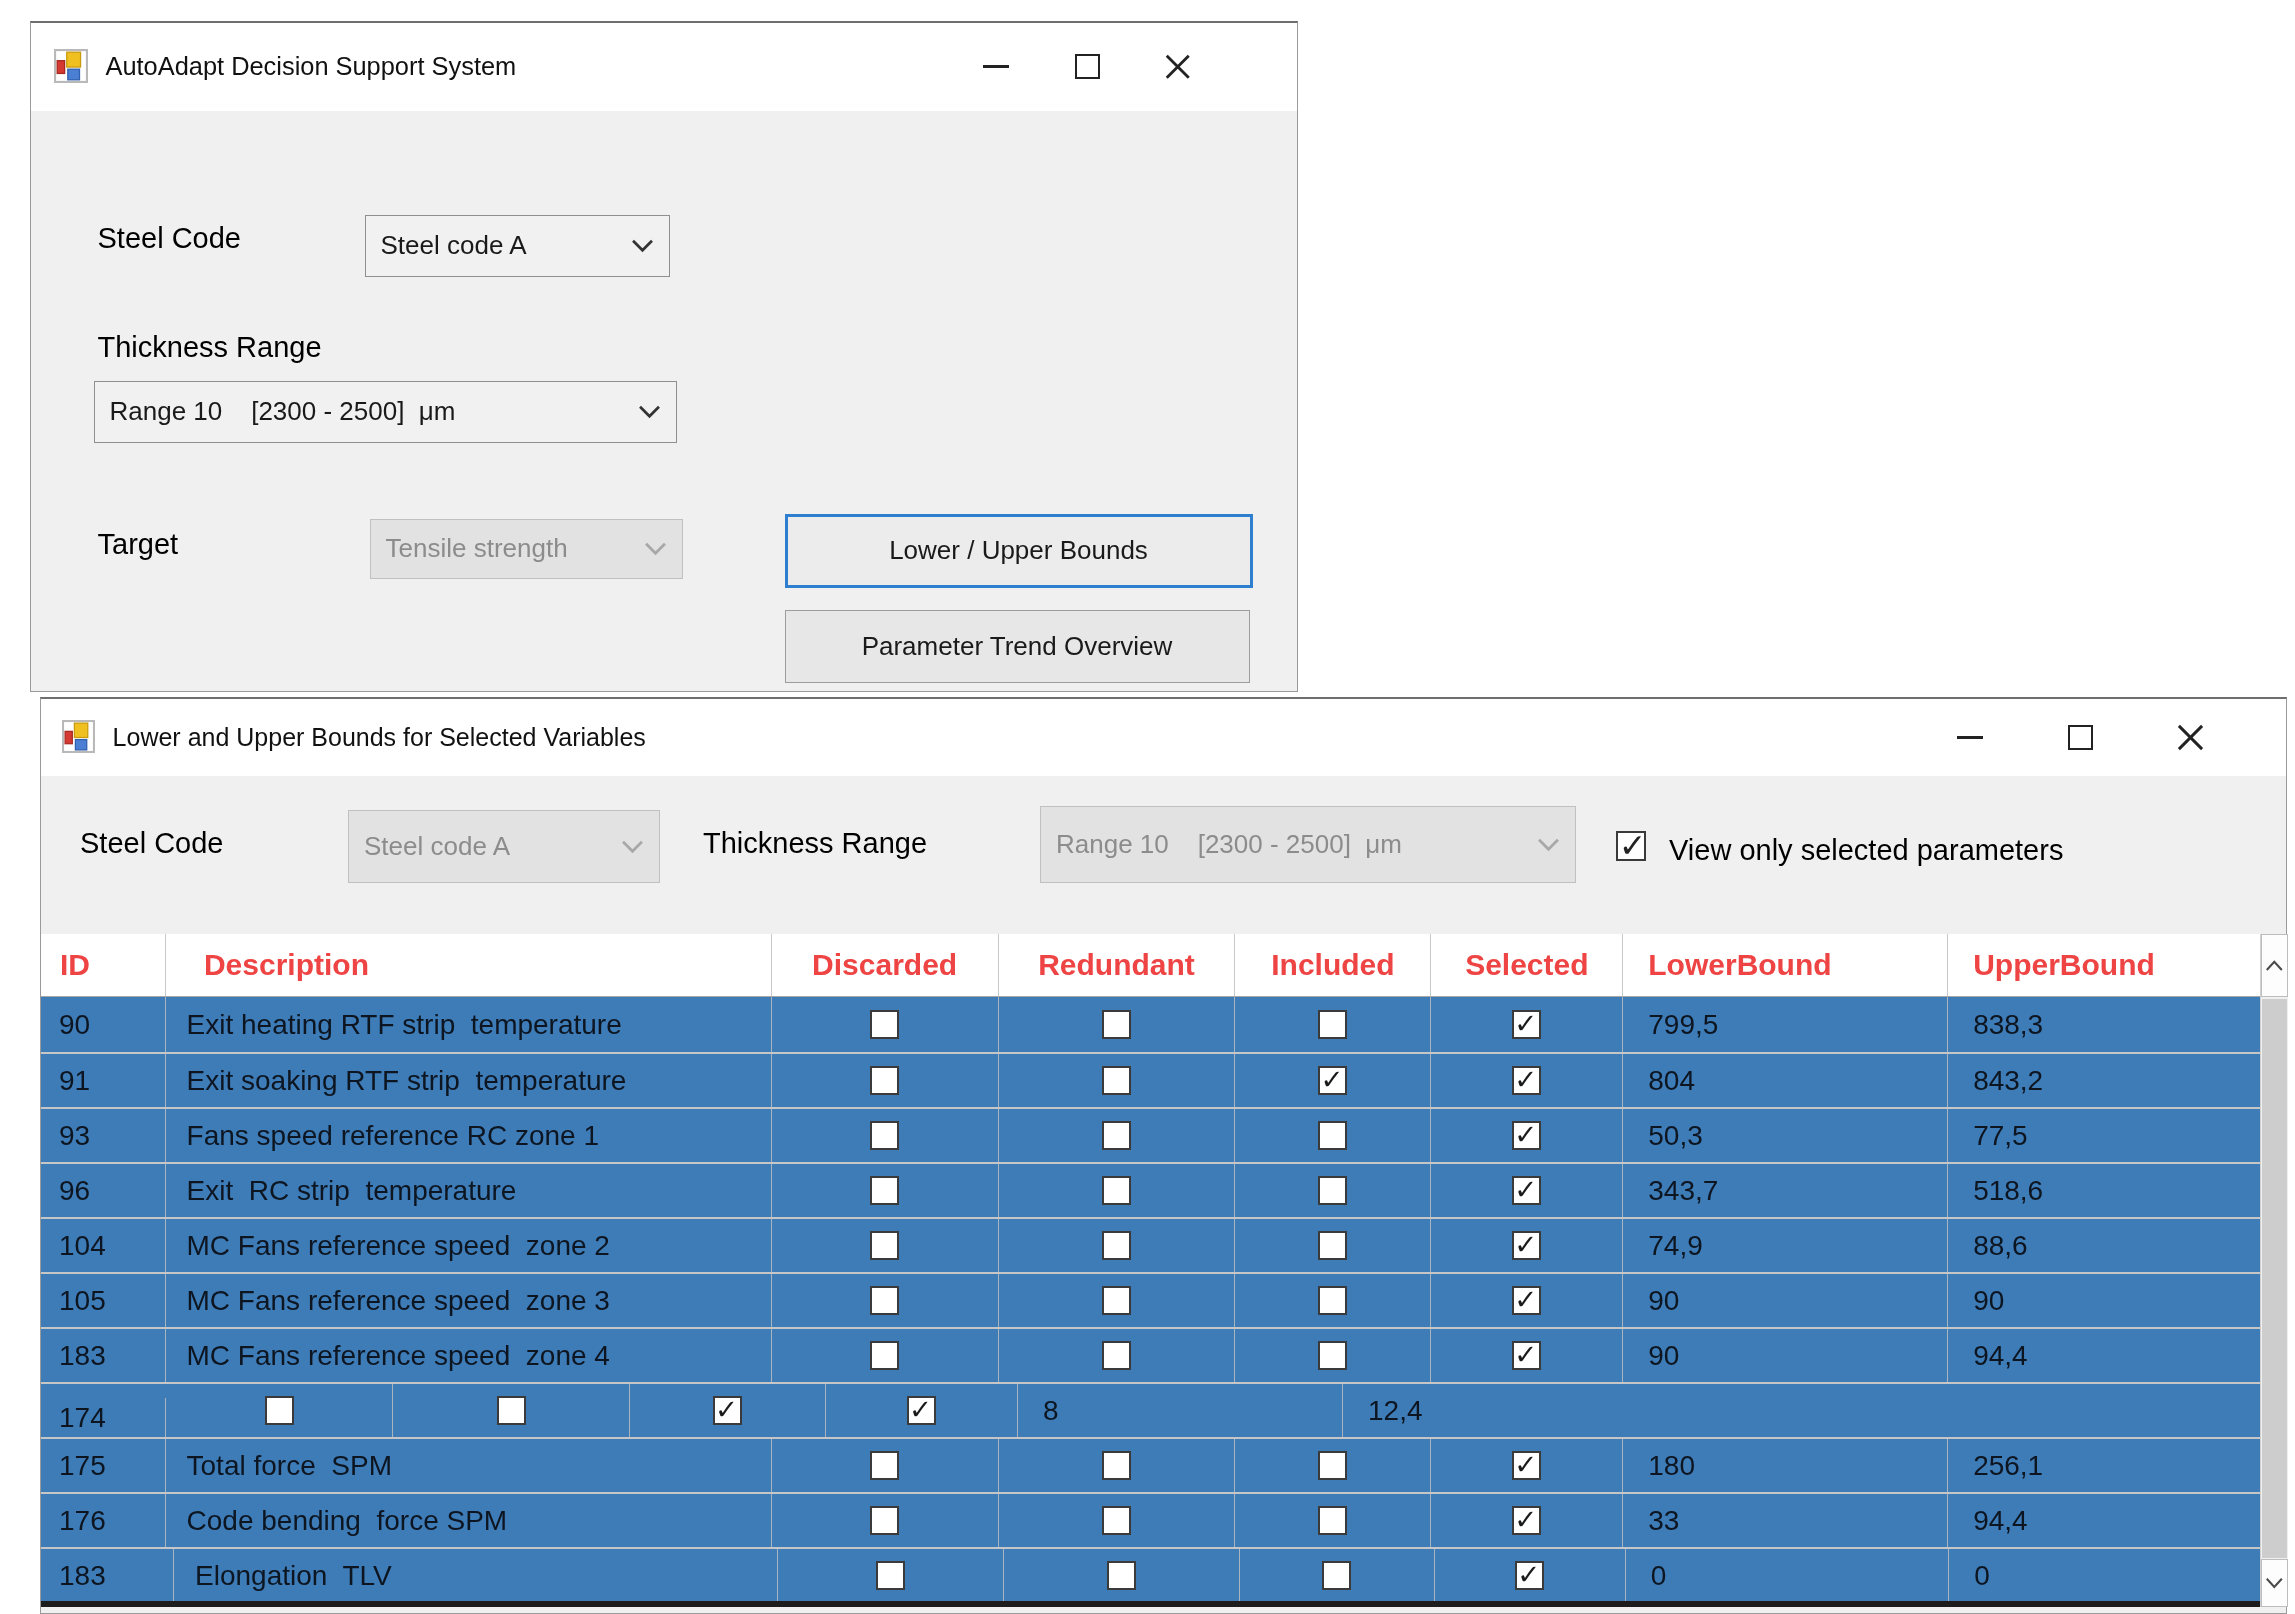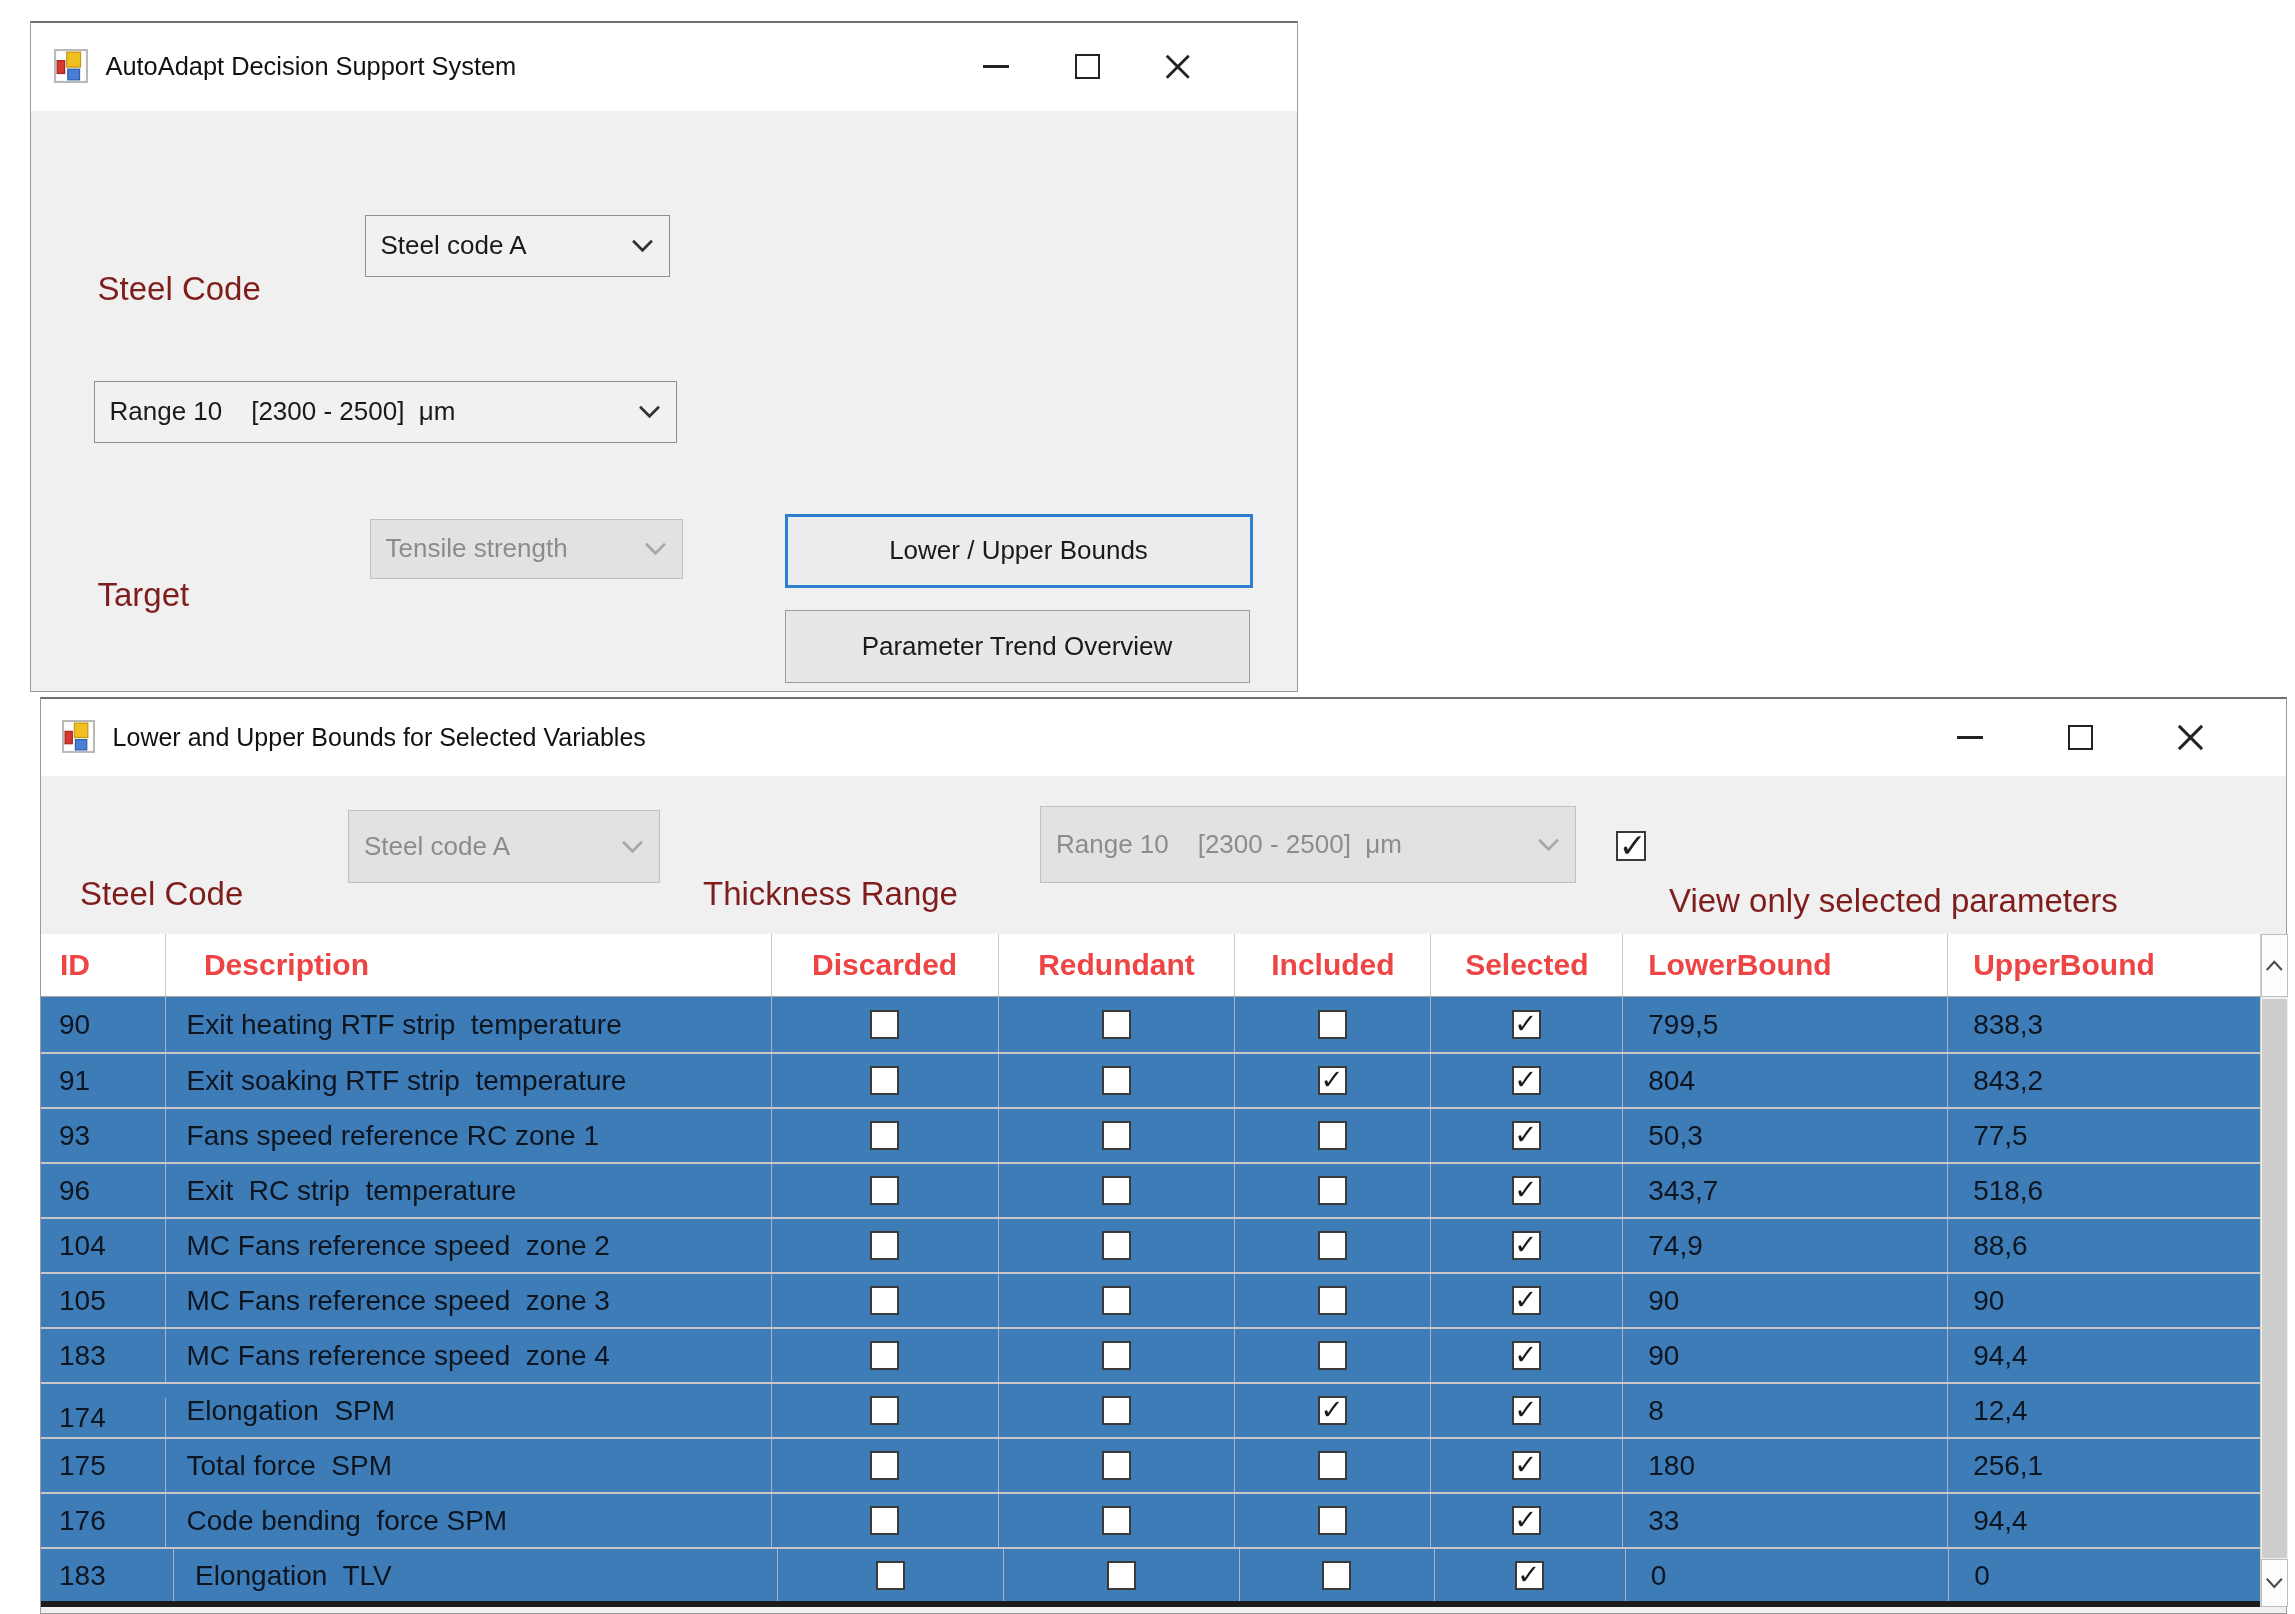--- a/index.html
+++ b/index.html
@@ -19,21 +19,21 @@
 
   
   .combo{position:absolute;box-sizing:border-box;background:#f1f1f1;border:1.4px solid #8f8f8f;
          display:flex;align-items:center;}
   .combo .val{font-size:26px;margin-left:15px;white-space:pre;color:#1a1a1a;flex:1 1 auto;overflow:hidden;}
   .combo .chev{flex:0 0 auto;margin-right:15px;}
   .combo.disabled{background:#e2e2e2;border-color:#c0c0c0;}
   .combo.disabled .val{color:#8c8c8c;}
 
   
-  .lbl{position:absolute;font-size:33px;color:#7f1d1d;white-space:pre;margin-top:48px;}
+  .lbl{position:absolute;font-size:29px;color:#000000;white-space:pre;}
 
   
   .btn{position:absolute;box-sizing:border-box;background:#e7e7e7;border:1.4px solid #9c9c9c;
        display:flex;align-items:center;justify-content:center;font-size:26px;color:#1a1a1a;}
   .btn.focused{border:3.4px solid #2e7fd0;background:#ececec;}
 
   
   .checkbox{position:absolute;box-sizing:border-box;background:#ffffff;border:2.7px solid #3a3a3a;}
   .checkbox.checked::after{content:"✓";position:absolute;left:0.7px;top:-6.9px;font-size:33px;color:#222;}
 
@@ -250,21 +250,20 @@
     <div class="td ctr" style="width:227px;"><span class="cb"></span></div>
     <div class="td ctr" style="width:237px;"><span class="cb"></span></div>
     <div class="td ctr" style="width:196px;"><span class="cb"></span></div>
     <div class="td ctr" style="width:192px;"><span class="cb checked"></span></div>
     <div class="td" style="width:325px;padding-left:25px;">90</div>
     <div class="td" style="width:312px;padding-left:25px;border-right:none;">94,4</div>
   </div>
 
   <div class="trow" style="height:55px;">
     <div class="td" style="width:125px;padding-left:18px;margin-top:14px;">174</div>
-    <div class="td" style="width:606px;padding-left:20.6px;">Elongation  SPM</div>
     <div class="td ctr" style="width:227px;"><span class="cb"></span></div>
     <div class="td ctr" style="width:237px;"><span class="cb"></span></div>
     <div class="td ctr" style="width:196px;"><span class="cb checked"></span></div>
     <div class="td ctr" style="width:192px;"><span class="cb checked"></span></div>
     <div class="td" style="width:325px;padding-left:25px;">8</div>
     <div class="td" style="width:312px;padding-left:25px;border-right:none;">12,4</div>
   </div>
 
   <div class="trow" style="height:55px;">
     <div class="td" style="width:125px;padding-left:18px;">175</div>

